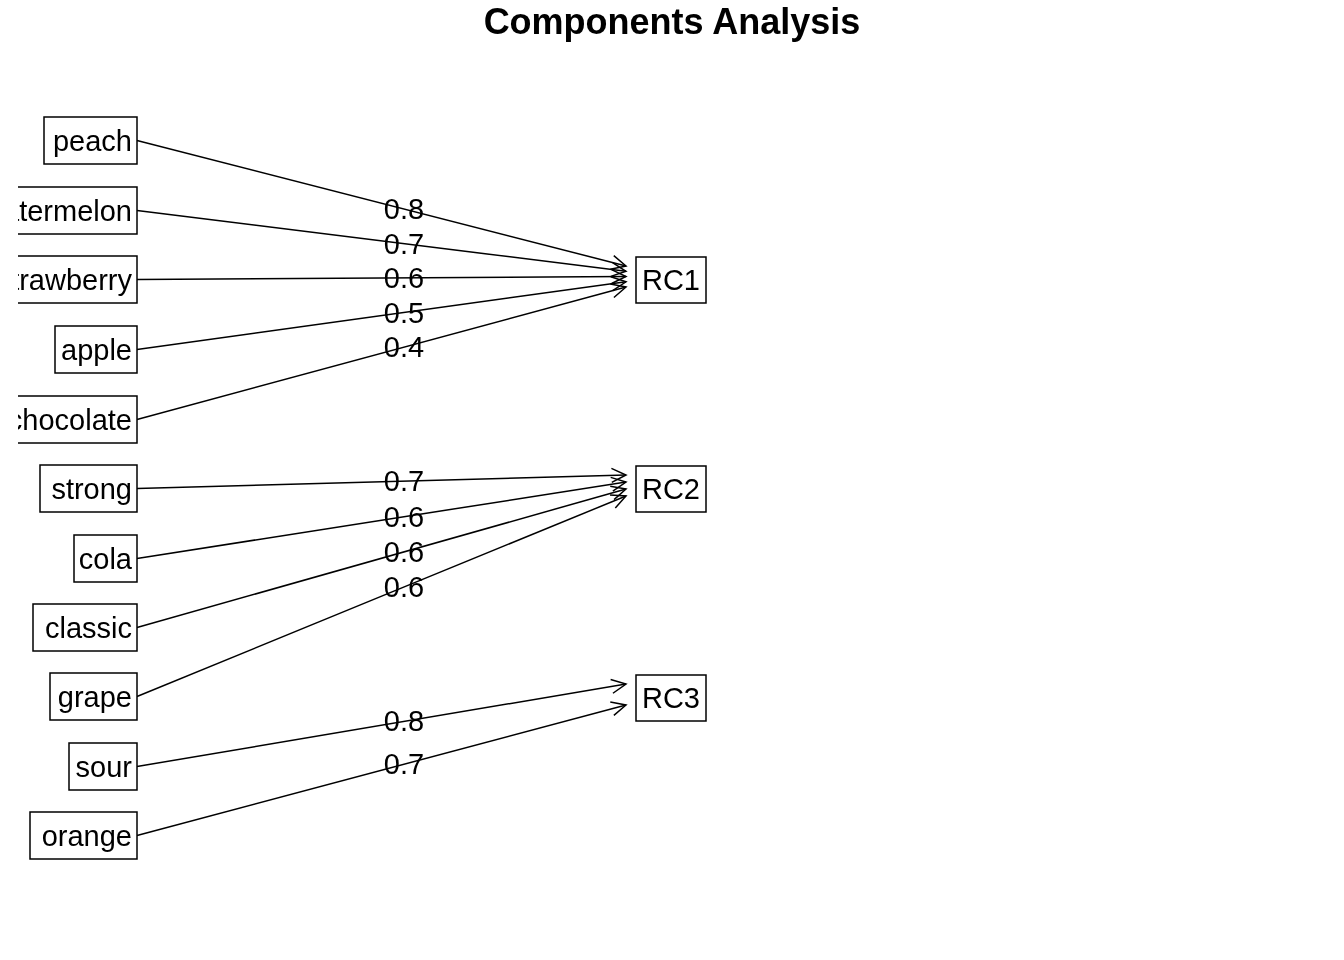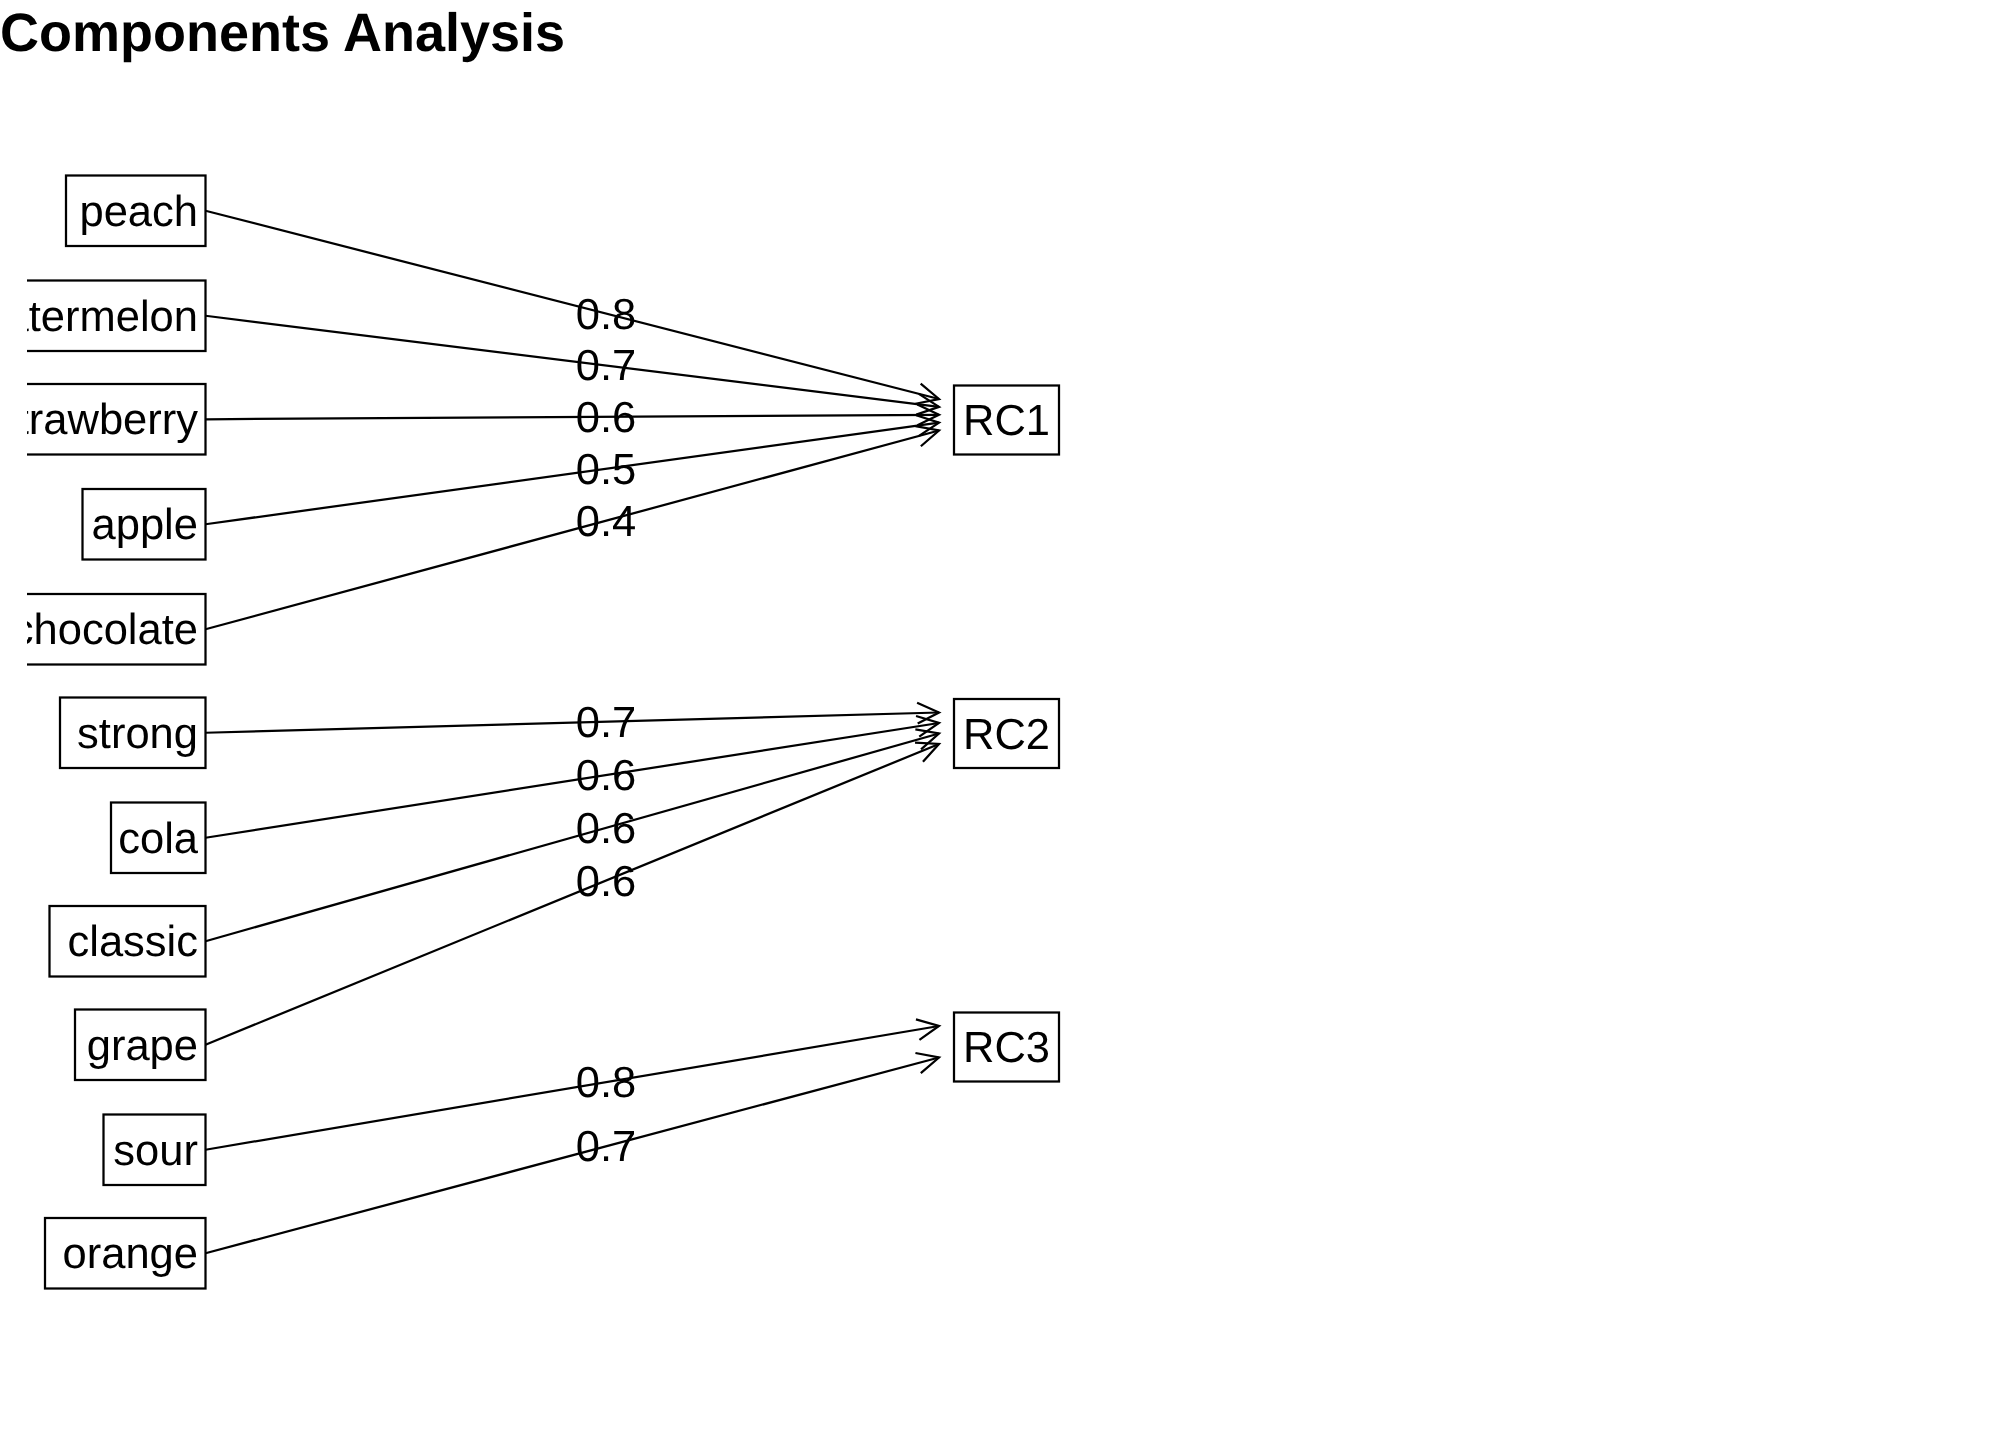--- a/index.html
+++ b/index.html
@@ -1,18 +1,18 @@
 <!DOCTYPE html>
 <html><head>
 <meta charset="utf-8">
 <style>
   html, body { margin: 0; padding: 0; background: #ffffff; }
   body { width: 1344px; height: 960px; position: relative; overflow: hidden;
          font-family: "Liberation Sans", sans-serif; }
-  #title { position: absolute; left: 0; top: 0; width: 1344px; text-align: left;
+  #title { position: absolute; left: 0; top: 0; width: 1344px; text-align: center;
            font-weight: bold; font-size: 36px; line-height: 44px; color: #000; }
   svg { position: absolute; left: 0; top: 0; }
   .box { fill: #fff; stroke: #000; stroke-width: 1.5; }
   .lbl { font-family: "Liberation Sans", sans-serif; font-size: 29px; fill: #000; }
   .edge { stroke: #000; stroke-width: 1.5; fill: none; }
   .val { font-family: "Liberation Sans", sans-serif; font-size: 29px; fill: #000; }
 </style>
 </head>
 <body>
 

